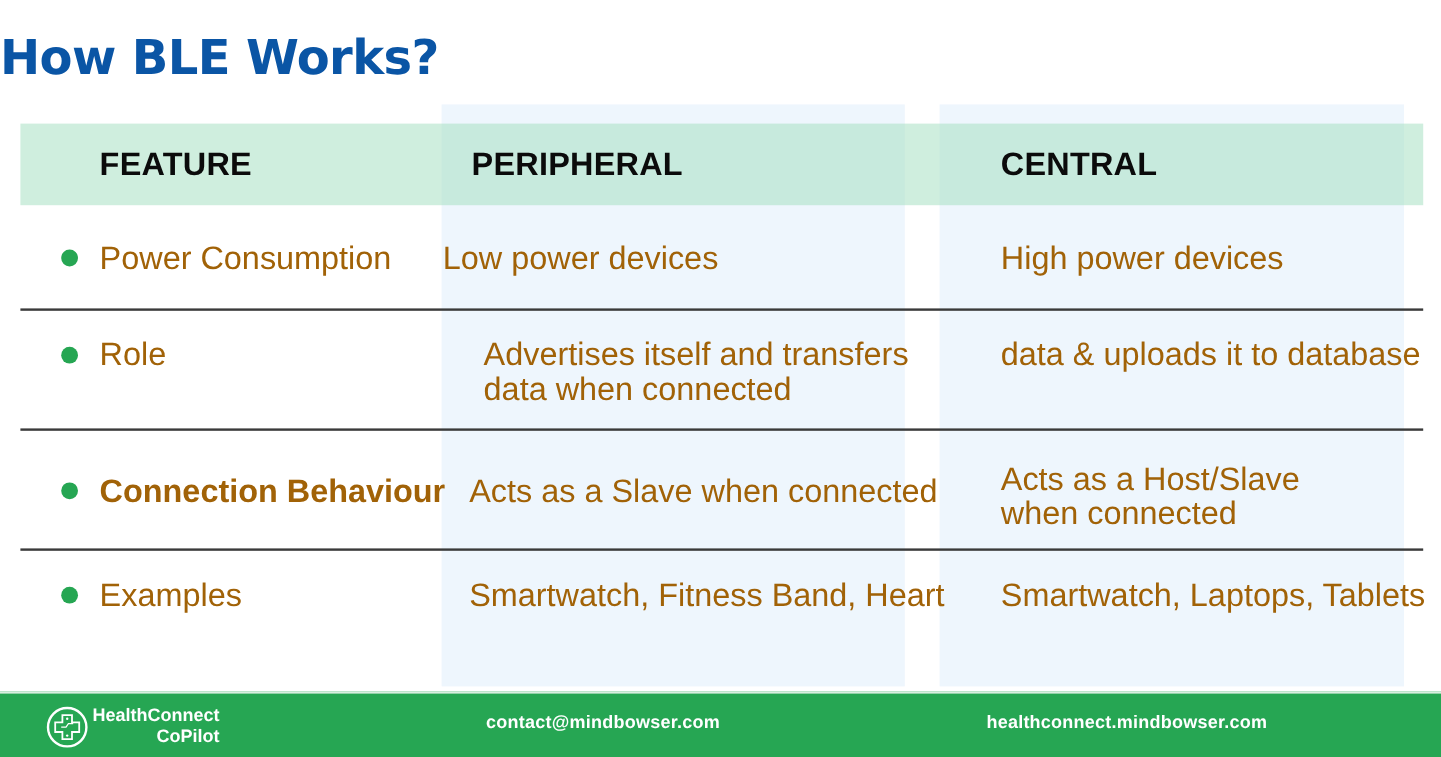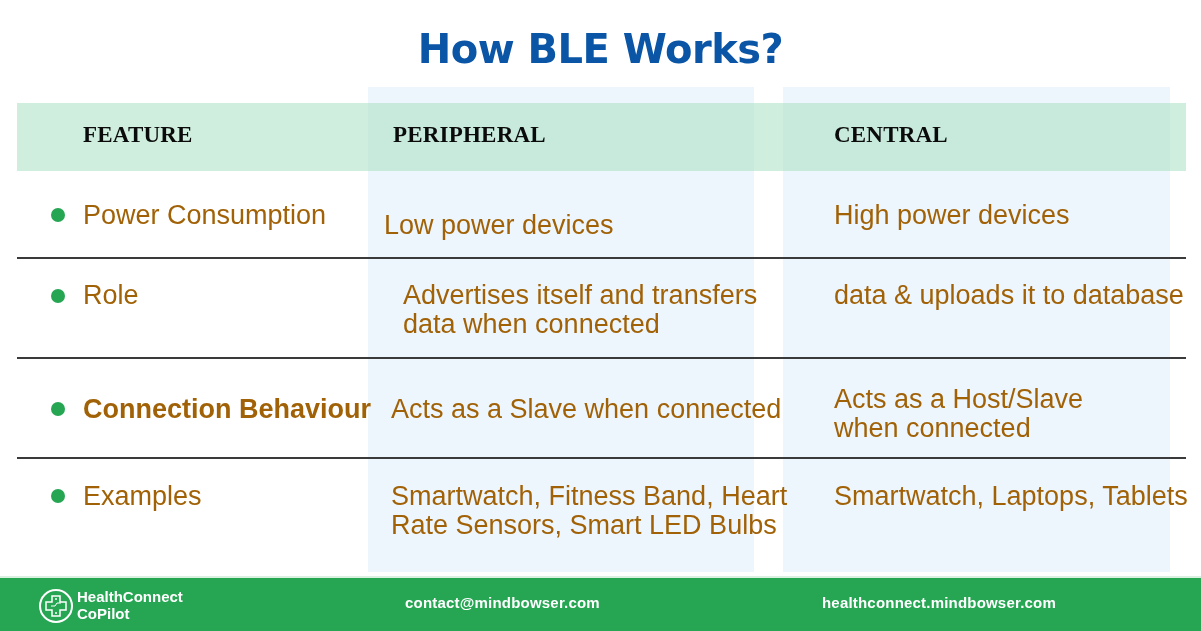--- a/index.html
+++ b/index.html
@@ -4,57 +4,57 @@
   <style>
     html, body { margin: 0; padding: 0; }
     body {
       width: 1201px; height: 631px; position: relative; overflow: hidden;
       background: #ffffff;
       font-family: "Liberation Sans", "DejaVu Sans", sans-serif;
       color: #111111;
     }
     .title {
       position: absolute; left: 0; top: 26px; width: 1201px;
-      text-align: center; font-size: 40px; font-weight: bold;
+      font-size: 40px; font-weight: bold;
       color: #0a55a5; letter-spacing: -0.5px;
       font-family: "DejaVu Sans", "Liberation Sans", sans-serif;
     }
     .col-bg {
       position: absolute; top: 87px; height: 485px; background: #eef6fd;
     }
     .col-bg.peripheral { left: 368px; width: 386px; }
     .col-bg.central { left: 783px; width: 387px; }
     .header-band {
       position: absolute; left: 17px; top: 103px; width: 1169px; height: 68px;
       background: rgba(168, 224, 194, 0.55);
     }
     .header-cell {
-      position: absolute; top: 122px; font-size: 23px; font-weight: bold;
-      color: #0b0b0b; letter-spacing: 0.2px; font-family: Liberation Serif, serif;
+      position: absolute; top: 122px; font-size: 27px; font-weight: bold;
+      color: #0b0b0b; letter-spacing: 0.2px;
     }
     .divider {
       position: absolute; left: 17px; width: 1169px; height: 2px; background: #3a3a3a;
     }
     .cell {
       position: absolute; font-size: 27px; line-height: 29px; color: #a16207;
     }
     .bullet {
       position: absolute; width: 14px; height: 14px; border-radius: 50%;
       background: #26a653;
     }
     .footer {
       position: absolute; left: 0; top: 576px; width: 1201px; height: 55px;
       background: #26a653; border-top: 2px solid #d9efe0;
     }
     .logo {
       position: absolute; left: 38px; top: 10px; width: 36px; height: 36px;
     }
     .logo-text {
       position: absolute; left: 77px; top: 10px; color: #ffffff;
-      font-size: 15px; font-weight: bold; line-height: 17px;
+      font-size: 15px; font-weight: bold; line-height: 17px; text-align: right;
     }
     .footer-link {
       position: absolute; top: 16px; color: #ffffff; font-size: 15px;
       font-weight: bold; letter-spacing: 0.2px;
     }
   </style>
 </head>
 <body>
 
 <div class="title">How BLE Works?</div>
@@ -63,21 +63,21 @@
 <div class="col-bg central"></div>
 
 <div class="header-band"></div>
 <div class="header-cell" style="left:83px;">FEATURE</div>
 <div class="header-cell" style="left:393px;">PERIPHERAL</div>
 <div class="header-cell" style="left:834px;">CENTRAL</div>
 
 <div>
   <div class="bullet" style="left:51px; top:208px;"></div>
   <div class="cell" style="left:83px; top:201px;">Power Consumption</div>
-  <div class="cell" style="left:384px; top:201px;margin-top:10px;">
+  <div class="cell" style="left:369px; top:201px;">
     <div>Low power devices</div>
   </div>
   <div class="cell" style="left:834px; top:201px;">
     <div>High power devices</div>
   </div>
 </div>
 <div class="divider" style="top:257px;"></div>
 
 <div>
   <div class="bullet" style="left:51px; top:289px;"></div>
@@ -103,21 +103,20 @@
     <div>when connected</div>
   </div>
 </div>
 <div class="divider" style="top:457px;"></div>
 
 <div>
   <div class="bullet" style="left:51px; top:489px;"></div>
   <div class="cell" style="left:83px; top:482px;text-align:right;">Examples</div>
   <div class="cell" style="left:391px; top:482px;">
     <div>Smartwatch, Fitness Band, Heart</div>
-    <div>Rate Sensors, Smart LED Bulbs</div>
   </div>
   <div class="cell" style="left:834px; top:482px;">
     <div>Smartwatch, Laptops, Tablets</div>
   </div>
 </div>
 
 <div class="footer">
   <svg class="logo" viewBox="0 0 36 36">
     <circle cx="18" cy="18" r="16" fill="none" stroke="#ffffff" stroke-width="2"></circle>
     <path d="M14 8 h8 v6 h6 v8 h-6 v6 h-8 v-6 h-6 v-8 h6 z" fill="none" stroke="#ffffff" stroke-width="1.5"></path>

